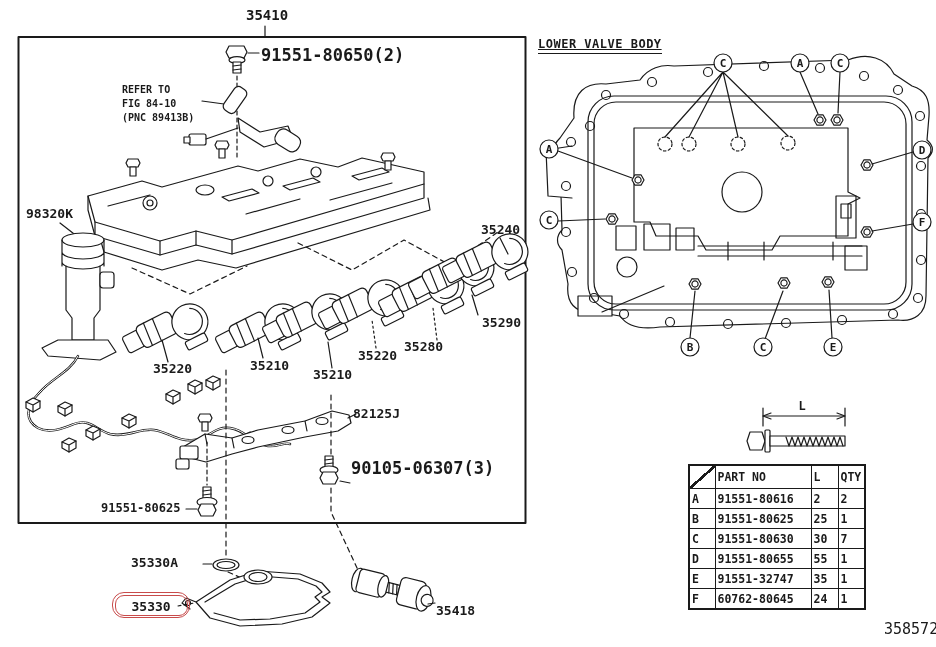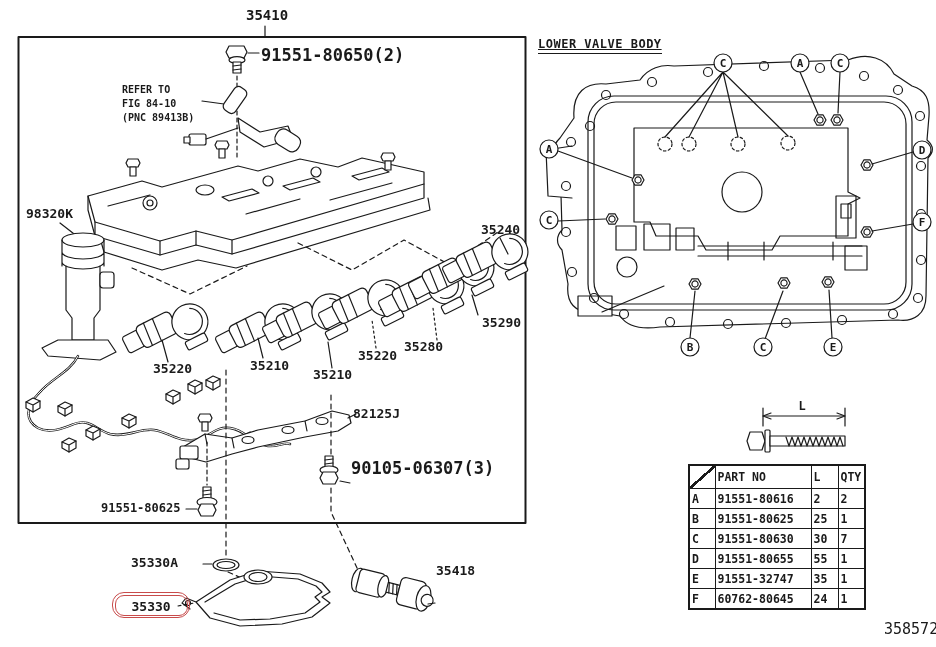--- a/index.html
+++ b/index.html
@@ -338,21 +338,21 @@
 <div class="lbl s13" style="left:153px;top:362px;">35220</div>
 <div class="lbl s13" style="left:353px;top:407px;">82125J</div>
 <div class="lbl s115" style="left:351px;top:459px;">90105-06307(3)</div>
 <div class="lbl s12" style="left:101px;top:502px;">91551-80625</div>
 <div class="lbl s13" style="left:131px;top:556px;">35330A</div>
 <div class="red-outer">
   <div class="red-inner">
     <span>35330</span>
   </div>
 </div>
-<div class="lbl s13" style="left:436px;top:564px;text-align:center;">35418</div>
+<div class="lbl s13" style="left:436px;top:604px;text-align:center;">35418</div>
 
 <div class="title">LOWER VALVE BODY</div>
 <div class="doc">358572B</div>
 
 <table class="ptable">
   <colgroup>
         <col style="width:26px">
         <col style="width:96px">
         <col style="width:27px">
         <col style="width:27px">

